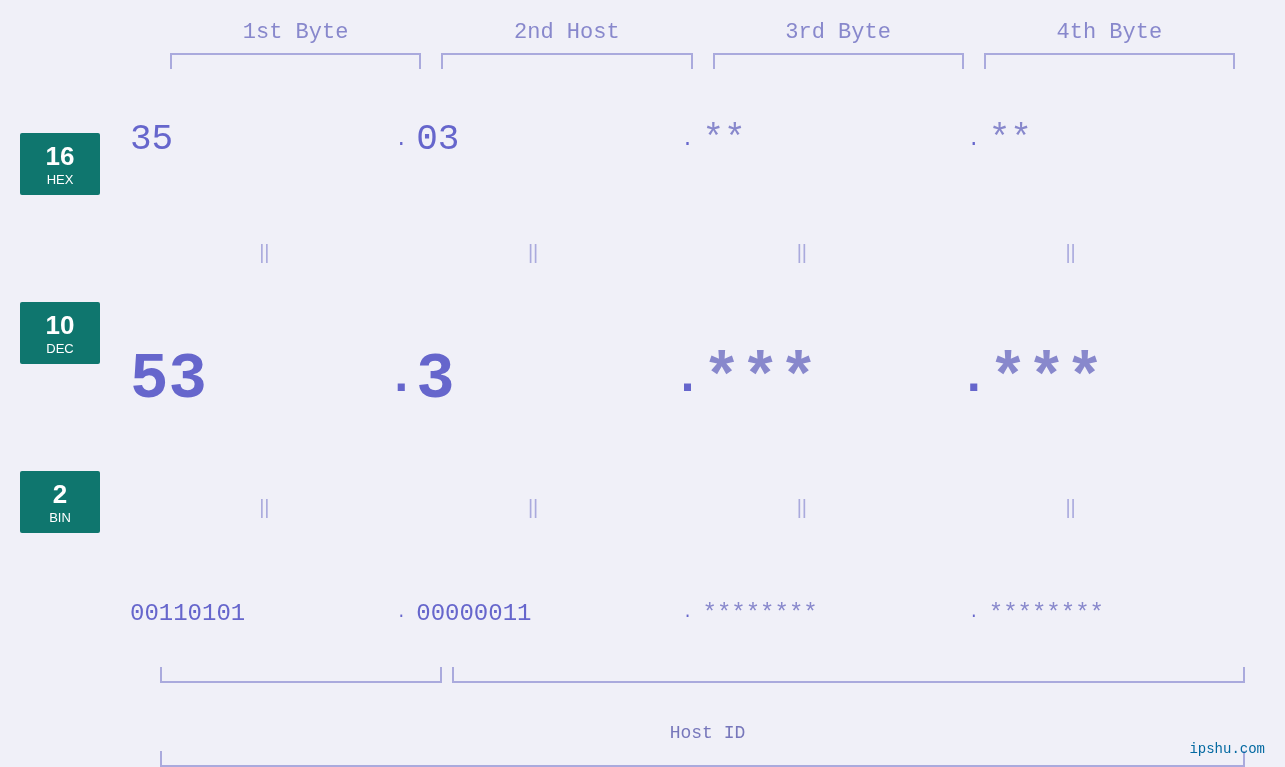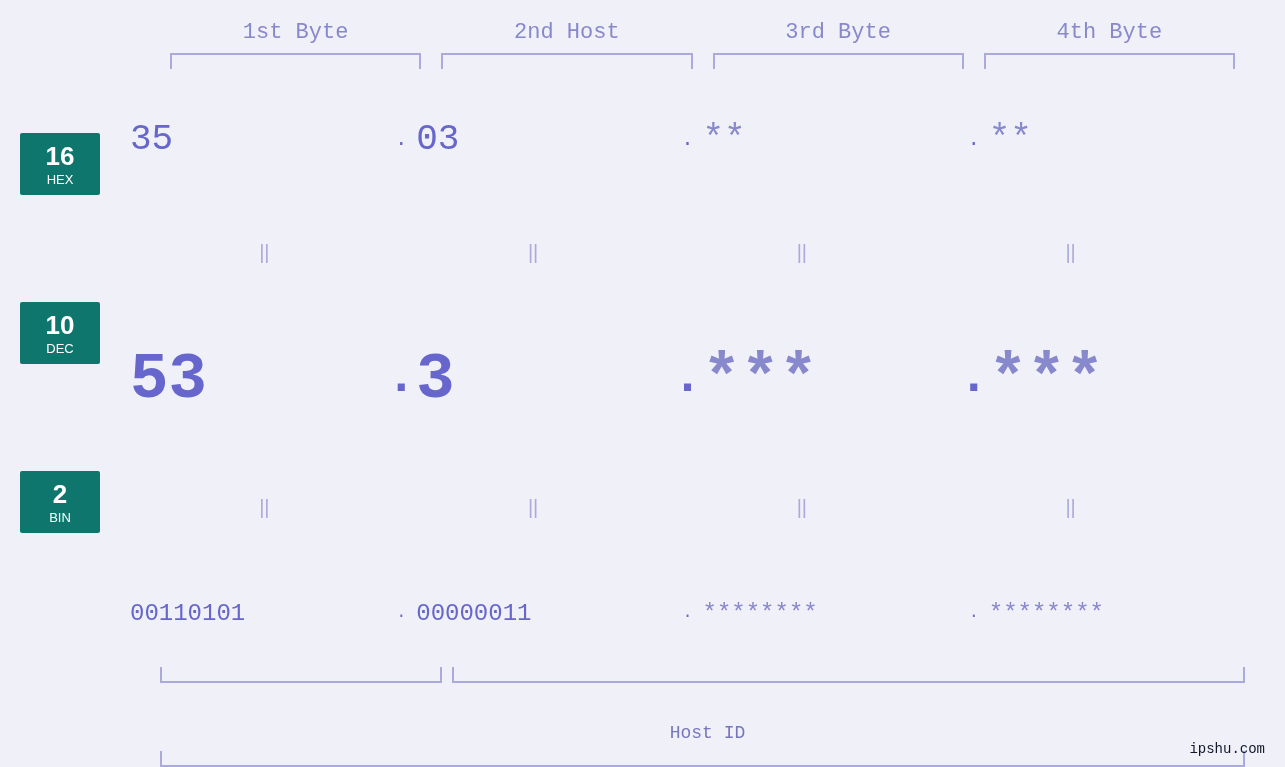--- a/index.html
+++ b/index.html
@@ -189,21 +189,21 @@
     .label-row {
       display: flex;
       margin-top: 5px;
     }
 
     
     .watermark {
       position: absolute;
       bottom: 10px;
       right: 20px;
-      color: #0f172a;
+      color: #0369a1;
       font-size: 14px;
       font-family: 'Courier New', Courier, monospace;
     }
 
     
     .asterisk {
       color: #8888cc;
     }
   </style>
 </head>

